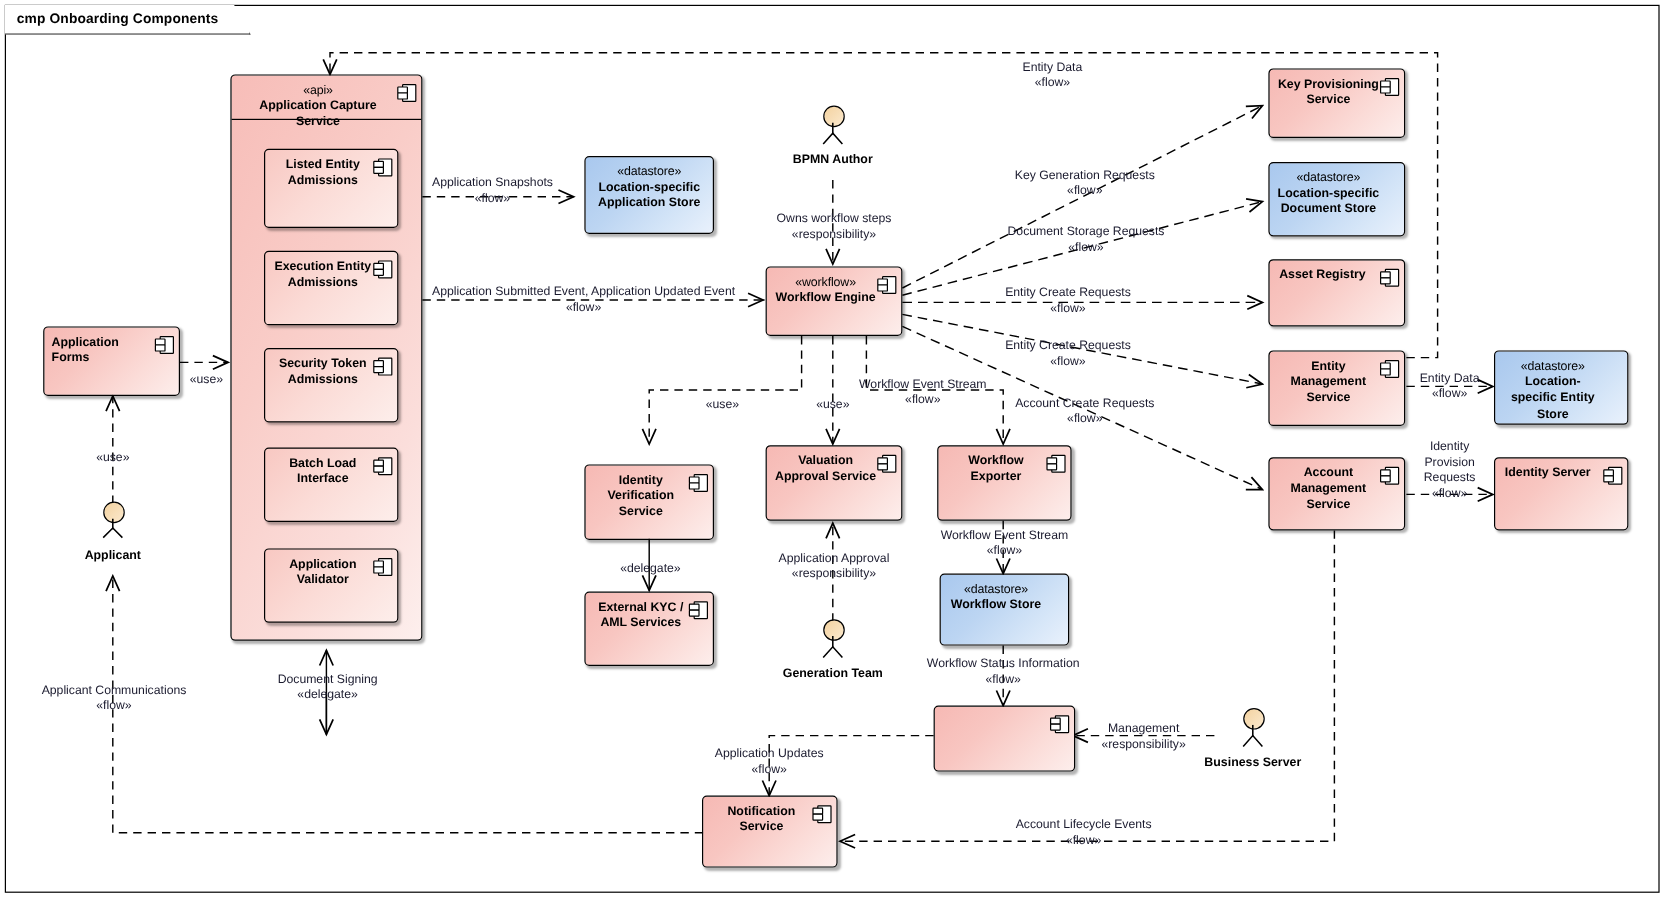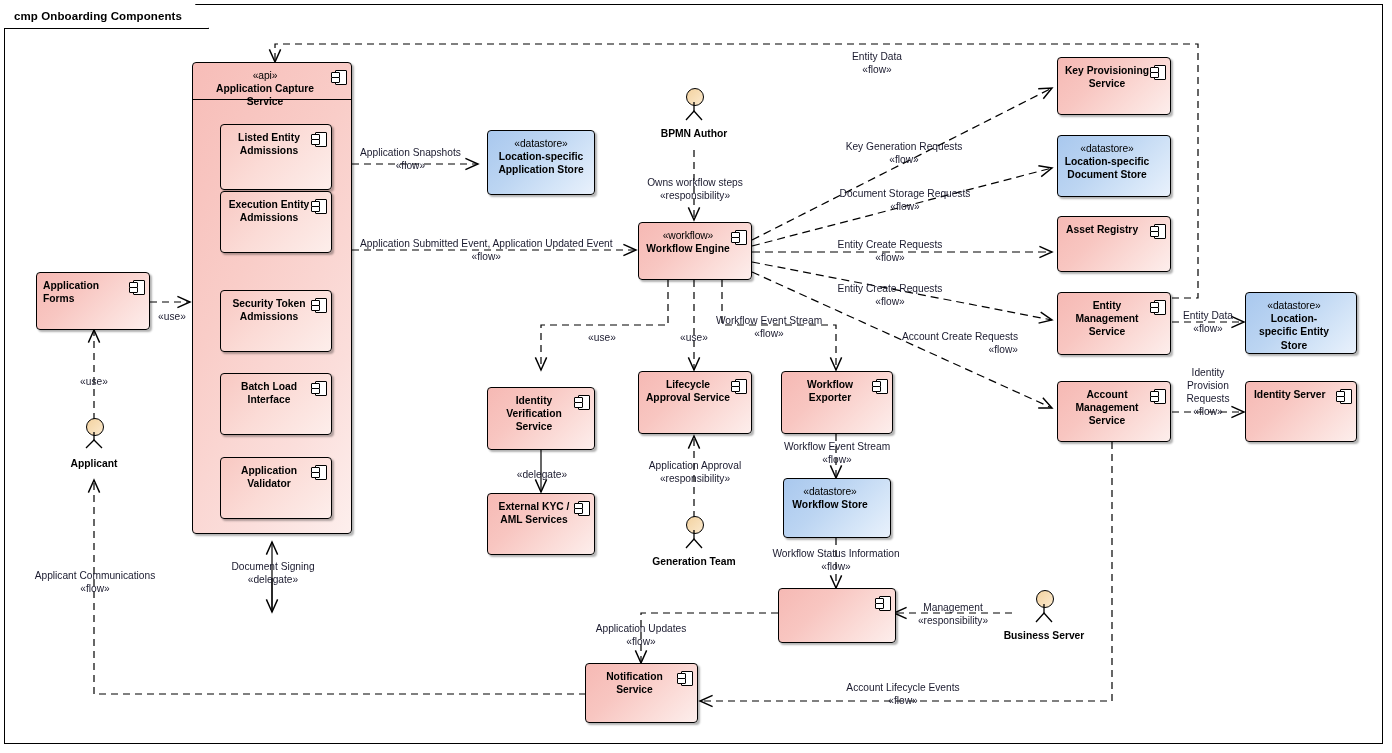--- a/index.html
+++ b/index.html
@@ -139,21 +139,21 @@
   </div>
 
   <div class="node comp inner" style="left:220px;top:124px;width:112px;height:66px;">
     <div class="ttl">Listed Entity Admissions</div>
     <span class="cicon">
         <i class="body"></i>
         <i class="b1"></i>
         <i class="b2"></i>
       </span>
   </div>
-  <div class="node comp inner" style="left:220px;top:191px;width:112px;height:62px;">
+  <div class="node comp inner" style="left:220px;top:209px;width:112px;height:62px;">
     <div class="ttl">Execution Entity Admissions</div>
     <span class="cicon">
         <i class="body"></i>
         <i class="b1"></i>
         <i class="b2"></i>
       </span>
   </div>
   <div class="node comp inner" style="left:220px;top:290px;width:112px;height:62px;">
     <div class="ttl">Security Token Admissions</div>
     <span class="cicon">
@@ -220,21 +220,21 @@
   <div class="node comp" style="left:487px;top:493px;width:108px;height:62px;padding-left:48px;">
     <div class="ttl">External KYC / AML Services</div>
     <span class="cicon">
         <i class="body"></i>
         <i class="b1"></i>
         <i class="b2"></i>
       </span>
   </div>
 
   <div class="node comp" style="left:638px;top:371px;width:114px;height:63px;">
-    <div class="ttl">Lifecycle Approval Service</div>
+    <div class="ttl">Valuation Approval Service</div>
     <span class="cicon">
         <i class="body"></i>
         <i class="b1"></i>
         <i class="b2"></i>
       </span>
   </div>
 
   <div class="node comp" style="left:781px;top:371px;width:112px;height:63px;">
     <div class="ttl">Workflow Exporter</div>
     <span class="cicon">
@@ -399,21 +399,21 @@
   <div class="lbl" style="left:780px;top:238px;width:220px;">
     <span>Entity Create Requests</span>
     <span class="st">«flow»</span>
   </div>
 
   <div class="lbl" style="left:780px;top:282px;width:220px;">
     <span>Entity Create Requests</span>
     <span class="st">«flow»</span>
   </div>
 
-  <div class="lbl" style="left:790px;top:330px;width:228px;text-align:right;">
+  <div class="lbl" style="left:790px;top:330px;width:228px;">
     <span>Account Create Requests</span>
     <span class="st">«flow»</span>
   </div>
 
   <div class="lbl" style="left:622px;top:176px;width:146px;">
     <span>Owns workflow steps</span>
     <span class="st">«responsibility»</span>
   </div>
 
   <div class="lbl" style="left:707px;top:314px;width:124px;">

